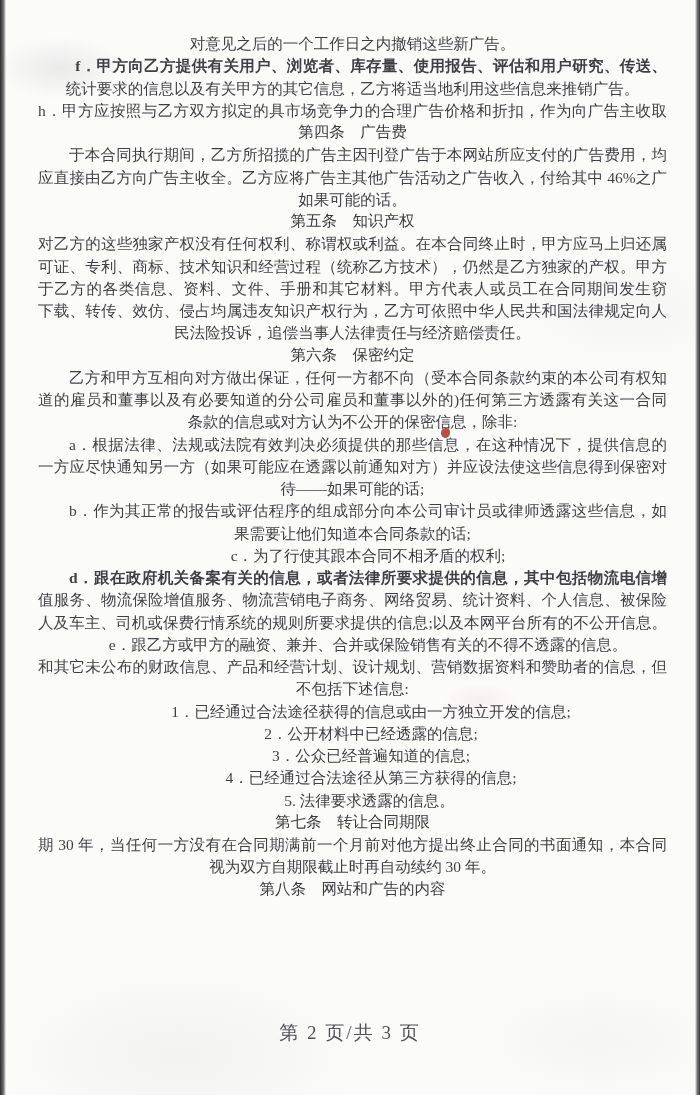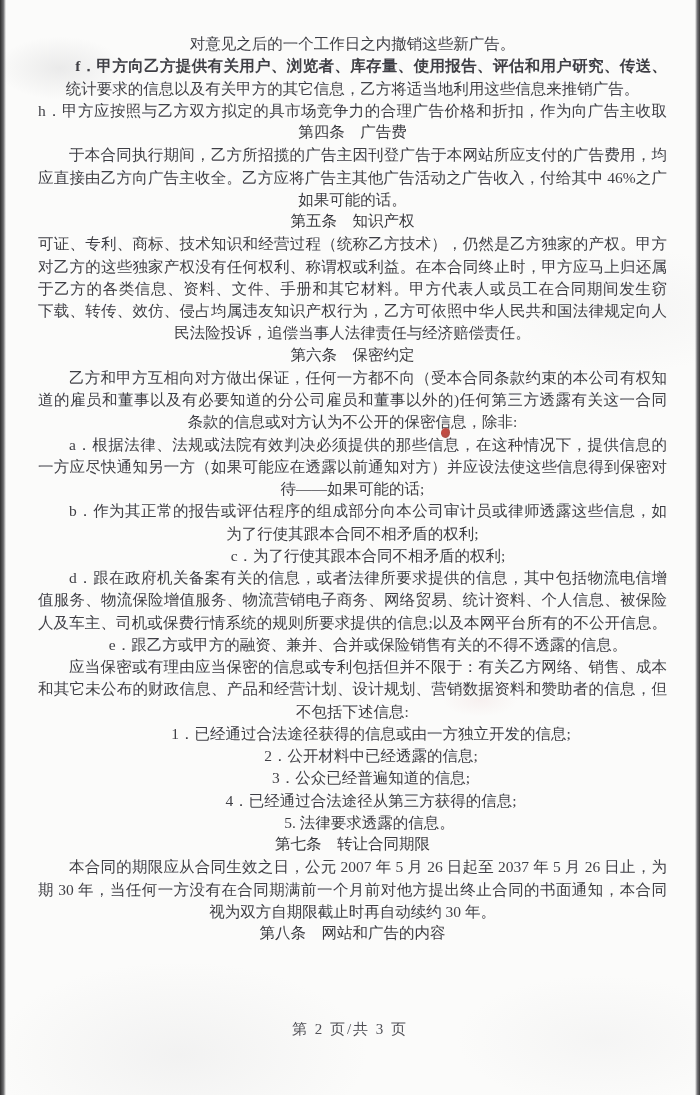--- a/index.html
+++ b/index.html
@@ -59,21 +59,21 @@
     border-radius: 50% 45% 55% 50%;
     background: radial-gradient(circle at 40% 40%, #c22a20, #a03228 70%, rgba(160,50,40,0.25));
     opacity: 0.85;
   }
   .page-footer {
     position: absolute;
     left: 0;
     top: 1020px;
     width: 700px;
     text-align: center;
-    font-size: 15px;
+    font-size: 19px;
     letter-spacing: 2px;
     color: #515157;
   }
 </style>
 </head>
 <body>
 
 <div>
   <div class="scan-edge-left"></div>
   <div class="scan-edge-right"></div>
@@ -82,49 +82,47 @@
     <div>
         <div class="line">对意见之后的一个工作日之内撤销这些新广告。</div>
         <div class="line fill" style="padding-left: 37.2px; font-weight: bold;">f．甲方向乙方提供有关用户、浏览者、库存量、使用报告、评估和用户研究、传送、</div>
         <div class="line">统计要求的信息以及有关甲方的其它信息，乙方将适当地利用这些信息来推销广告。</div>
         <div class="line fill">h．甲方应按照与乙方双方拟定的具市场竞争力的合理广告价格和折扣，作为向广告主收取</div>
         <div class="line heading">第四条　广告费</div>
         <div class="line fill" style="padding-left: 31px;">于本合同执行期间，乙方所招揽的广告主因刊登广告于本网站所应支付的广告费用，均</div>
         <div class="line fill">应直接由乙方向广告主收全。乙方应将广告主其他广告活动之广告收入，付给其中 46%之广</div>
         <div class="line">如果可能的话。</div>
         <div class="line heading">第五条　知识产权</div>
+        <div class="line fill">对乙方的这些独家产权没有任何权利、称谓权或利益。在本合同终止时，甲方应马上归还属</div>
         <div class="line fill">可证、专利、商标、技术知识和经营过程（统称乙方技术），仍然是乙方独家的产权。甲方</div>
-        <div class="line fill">对乙方的这些独家产权没有任何权利、称谓权或利益。在本合同终止时，甲方应马上归还属</div>
         <div class="line fill">于乙方的各类信息、资料、文件、手册和其它材料。甲方代表人或员工在合同期间发生窃取、</div>
         <div class="line fill">下载、转传、效仿、侵占均属违友知识产权行为，乙方可依照中华人民共和国法律规定向人</div>
         <div class="line">民法险投诉，追偿当事人法律责任与经济赔偿责任。</div>
         <div class="line heading">第六条　保密约定</div>
         <div class="line fill" style="padding-left: 31px;">乙方和甲方互相向对方做出保证，任何一方都不向（受本合同条款约束的本公司有权知</div>
         <div class="line fill">道的雇员和董事以及有必要知道的分公司雇员和董事以外的)任何第三方透露有关这一合同</div>
         <div class="line">条款的信息或对方认为不公开的保密信息，除非:</div>
         <div class="line fill" style="padding-left: 31px;">a．根据法律、法规或法院有效判决必须提供的那些信息，在这种情况下，提供信息的</div>
         <div class="line fill">一方应尽快通知另一方（如果可能应在透露以前通知对方）并应设法使这些信息得到保密对</div>
         <div class="line">待——如果可能的话;</div>
         <div class="line fill" style="padding-left: 31px;">b．作为其正常的报告或评估程序的组成部分向本公司审计员或律师透露这些信息，如</div>
-        <div class="line">为了行使其跟本合同不相矛盾的权利;</div>
+        <div class="line">果需要让他们知道本合同条款的话;</div>
         <div class="line" style="padding-left: 31px;">c．为了行使其跟本合同不相矛盾的权利;</div>
-        <div class="line fill" style="padding-left: 31px;">d．跟在政府机关备案有关的信息，或者法律所要求提供的信息，其中包括物流电信增</div>
+        <div class="line fill" style="padding-left: 31px; font-weight: bold;">d．跟在政府机关备案有关的信息，或者法律所要求提供的信息，其中包括物流电信增</div>
         <div class="line fill">值服务、物流保险增值服务、物流营销电子商务、网络贸易、统计资料、个人信息、被保险</div>
         <div class="line fill">人及车主、司机或保费行情系统的规则所要求提供的信息;以及本网平台所有的不公开信息。</div>
         <div class="line" style="padding-left: 31px;">e．跟乙方或甲方的融资、兼并、合并或保险销售有关的不得不透露的信息。</div>
-        <div class="line fill" style="padding-left: 31px;">应当保密或有理由应当保密的信息或专利包括但并不限于：有关乙方网络、销售、成本</div>
         <div class="line fill">和其它未公布的财政信息、产品和经营计划、设计规划、营销数据资料和赞助者的信息，但</div>
         <div class="line">不包括下述信息:</div>
         <div class="line" style="padding-left: 37.2px;">1．已经通过合法途径获得的信息或由一方独立开发的信息;</div>
         <div class="line" style="padding-left: 37.2px;">2．公开材料中已经透露的信息;</div>
         <div class="line" style="padding-left: 37.2px;">3．公众已经普遍知道的信息;</div>
         <div class="line" style="padding-left: 37.2px;">4．已经通过合法途径从第三方获得的信息;</div>
         <div class="line" style="padding-left: 34.1px;">5. 法律要求透露的信息。</div>
         <div class="line heading">第七条　转让合同期限</div>
-        <div class="line fill" style="padding-left: 31px;">本合同的期限应从合同生效之日，公元 2007 年 5 月 26 日起至 2037 年 5 月 26 日止，为</div>
         <div class="line fill">期 30 年，当任何一方没有在合同期满前一个月前对他方提出终止合同的书面通知，本合同</div>
         <div class="line">视为双方自期限截止时再自动续约 30 年。</div>
         <div class="line heading">第八条　网站和广告的内容</div>
       </div>
   </div>
 
   <div class="red-ink-dot"></div>
 
   <div class="page-footer">第 2 页/共 3 页</div>
 </div>

